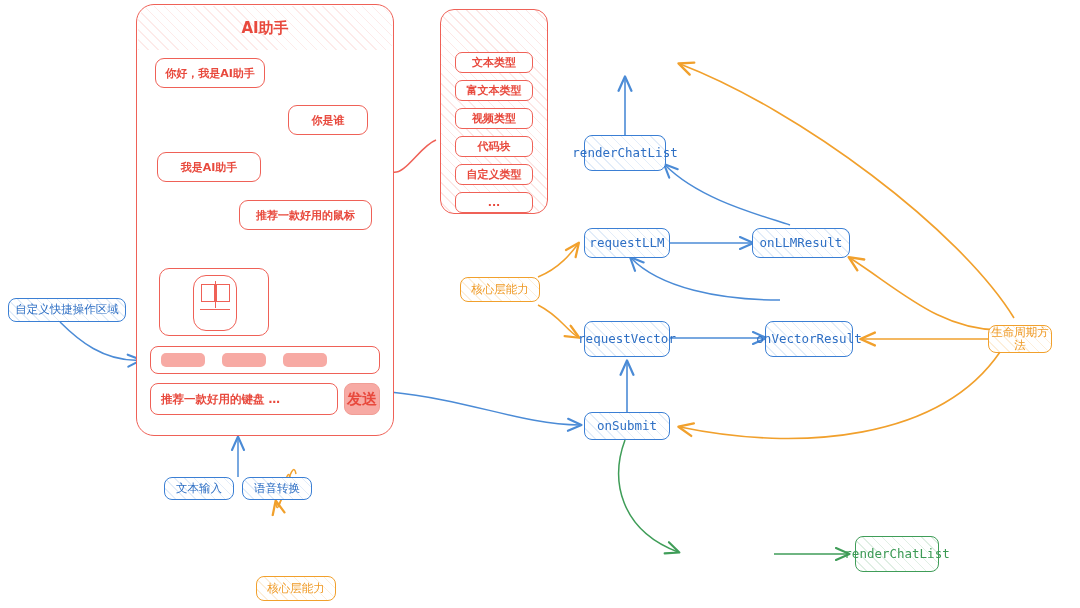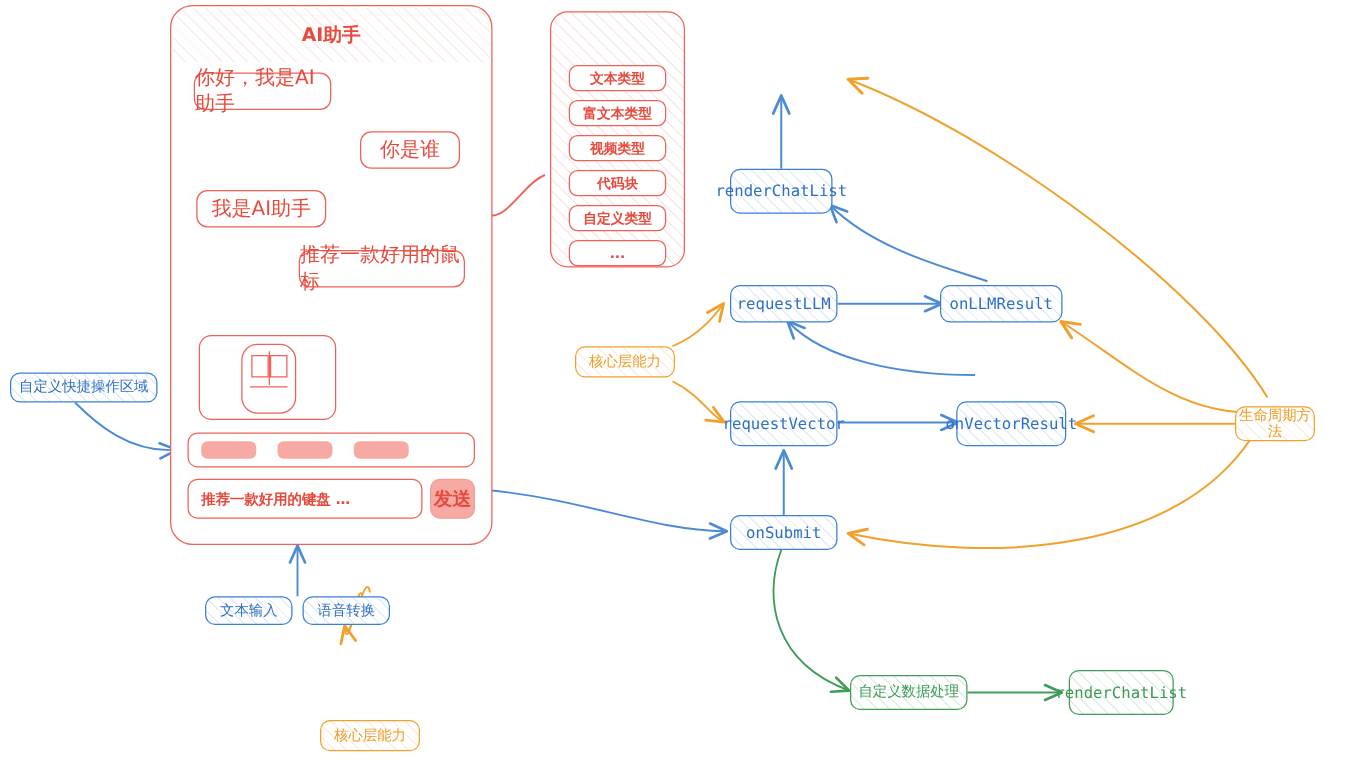--- a/index.html
+++ b/index.html
@@ -131,22 +131,22 @@
   .bubble {
     position: absolute;
     box-sizing: border-box;
     border: 1.5px solid #ef6157;
     border-radius: 9px;
     color: #e8493d;
     display: flex;
     align-items: center;
     justify-content: center;
     font-family: "DejaVu Sans", "Liberation Sans", sans-serif;
-    font-size: 16px;
-    font-weight: 400;
+    font-size: 11px;
+    font-weight: 700;
     background: #fff;
     z-index: 9;
   }
 
   
   #mouse-card {
     position: absolute;
     left: 159px;
     top: 268px;
     width: 110px;
@@ -457,17 +457,16 @@
   <div class="node blue mono" style="left:752px; top:228px; width:98px; height:30px;">onLLMResult</div>
 
   <div class="node blue mono" style="left:765px; top:321px; width:88px; height:36px;">onVectorResult</div>
 
   <div class="node blue mono" style="left:584px; top:412px; width:86px; height:28px;">onSubmit</div>
 
   <div class="node orange cjk-sm" style="left:460px; top:277px; width:80px; height:25px;">核心层能力</div>
 
   <div class="node orange cjk-sm" style="left:988px; top:325px; width:64px; height:28px;">生命周期方法</div>
 
-  <div class="node green cjk-sm" style="left:680px; top:540px; width:94px; height:28px;">自定义数据处理</div>
 
   <div class="node green mono" style="left:855px; top:536px; width:84px; height:36px;">renderChatList</div>
 
 </div>
 
 </body></html>

